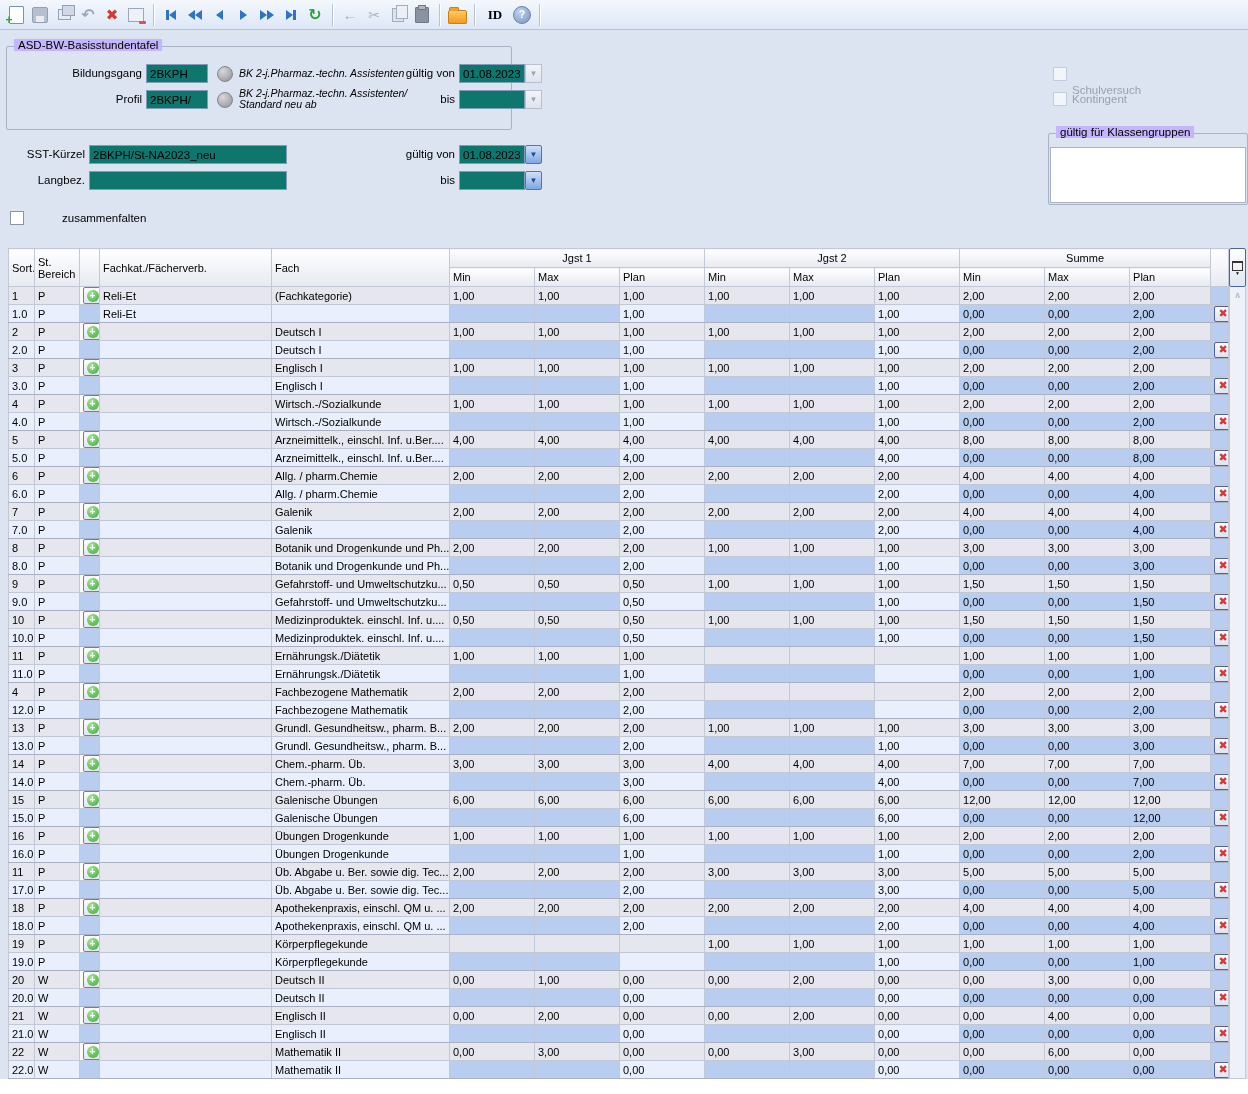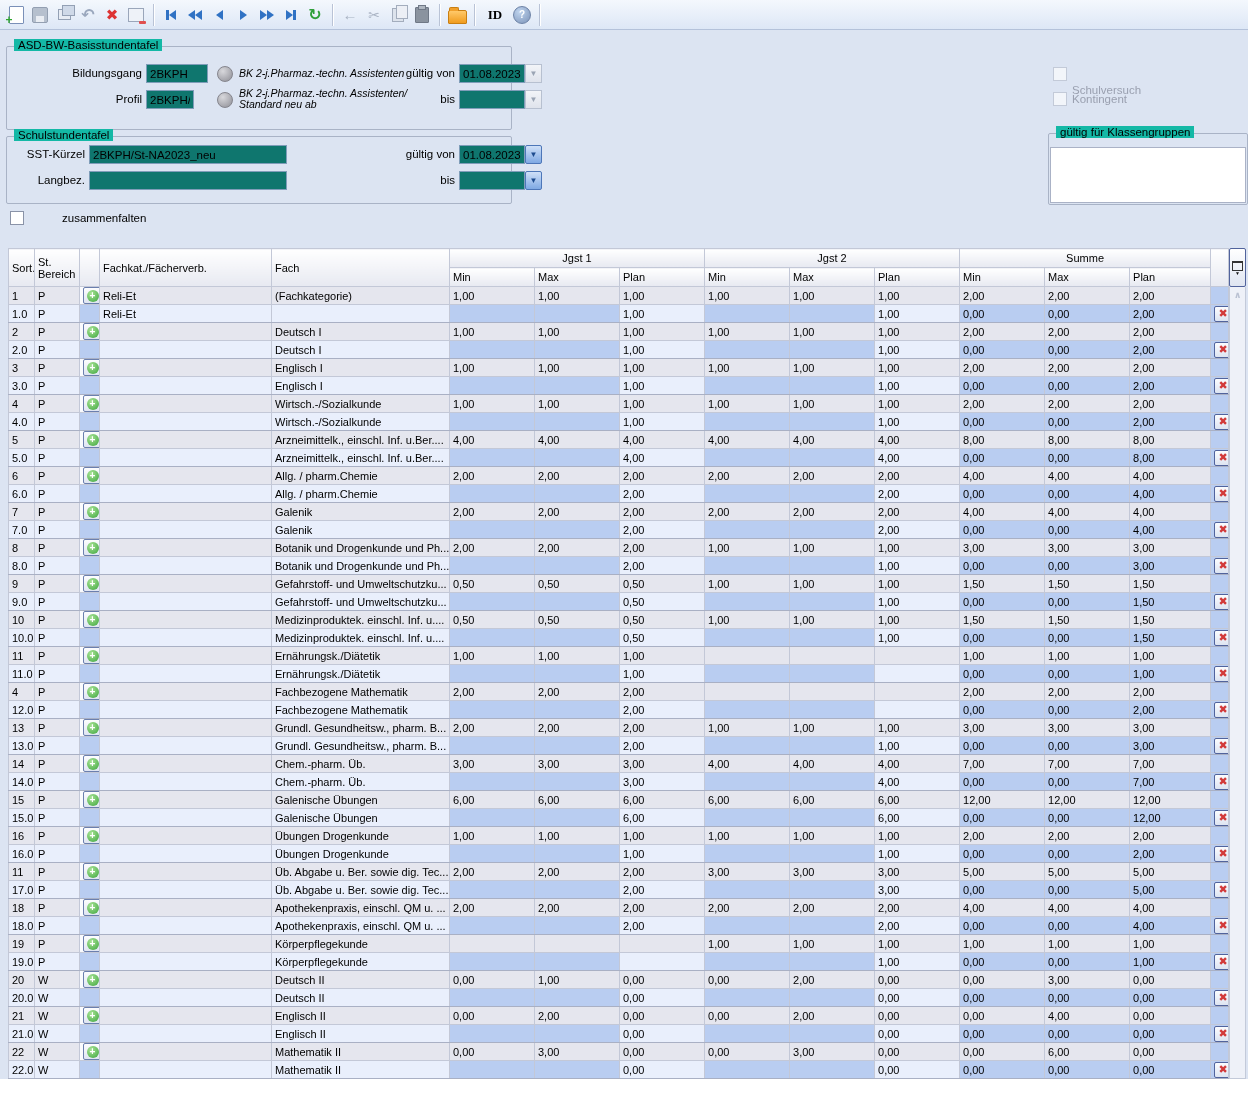--- a/index.html
+++ b/index.html
@@ -37,21 +37,21 @@
   
   .lbl{position:absolute;white-space:nowrap;font-size:11.5px;}
   .lbl.r{text-align:right;}
   .lbl.dis{color:#9aa0b0;}
   .tbox{position:absolute;background:#0f766e;border:1px solid #7f9db9;font-size:11.5px;
     font-family:"Liberation Sans",sans-serif;padding:1px 3px;box-sizing:border-box;height:19px;}
   .dd-btn{position:absolute;width:17px;height:19px;box-sizing:border-box;display:flex;align-items:center;justify-content:center;font-size:8px;}
   .dd-btn.dis{background:linear-gradient(#f2f4f8,#dfe3ec);border:1px solid #b7c0d0;color:#9aa4b4;}
   .dd-btn.en{background:linear-gradient(#cfe0f8,#7fa9e4);border:1px solid #4d76b8;color:#1d4b8f;border-radius:2px;}
   .gbox{position:absolute;border:1px solid #a9b3c6;border-radius:2px;}
-  .gbox .legend{position:absolute;top:-8px;left:7px;background:#14b8a6;padding:0 4px;font-size:11.5px;white-space:nowrap;}
+  .gbox .legend{position:absolute;top:-8px;left:7px;background:#c4b5fd;padding:0 4px;font-size:11.5px;white-space:nowrap;}
   .info-dot{position:absolute;width:14px;height:14px;border-radius:50%;
     background:radial-gradient(circle at 35% 30%,#d8d8dc,#8e8e96);border:1px solid #85858d;}
   .idesc{position:absolute;font-style:italic;font-size:10.5px;line-height:11px;white-space:pre-line;}
   .cb{position:absolute;width:12px;height:12px;background:#fff;border:1px solid #8a93a8;}
   .cb.dis{border-color:#c3cad8;background:#f2f5fa;}
   .listbox{position:absolute;background:#fff;border:1px solid #aab2c6;}
 
   
   .grid-wrap{position:absolute;left:8px;top:248px;display:flex;}
   table.grid{border-collapse:collapse;table-layout:fixed;width:1220px;background:#fff;}
@@ -165,43 +165,40 @@
   </div>
 
   <div class="gbox" style="left:6px;top:46px;width:504px;height:82px;">
     <span class="legend">ASD-BW-Basisstundentafel</span>
   </div>
   <div class="lbl r" style="left:30px;top:67px;width:112px;">Bildungsgang</div>
   <input class="tbox" style="left: 146px; top: 64px; width: 62px;" value="2BKPH">
   <div class="info-dot" style="left:217px;top:66px;"></div>
   <div class="idesc" style="left:239px;top:68px;">BK 2-j.Pharmaz.-techn. Assistenten</div>
   <div class="lbl r" style="left:30px;top:93px;width:112px;">Profil</div>
-  <input class="tbox" style="left: 146px; top: 90px; width: 48px;" value="2BKPH/">
+  <input class="tbox" style="left: 146px; top: 90px; width: 62px;" value="2BKPH/">
   <div class="info-dot" style="left:217px;top:92px;"></div>
   <div class="idesc" style="left:239px;top:88px;">BK 2-j.Pharmaz.-techn. Assistenten/
 Standard neu ab</div>
   <div class="lbl r" style="left:360px;top:67px;width:95px;">gültig von</div>
   <input class="tbox" style="left: 459px; top: 64px; width: 66px;" value="01.08.2023">
   <div class="dd-btn dis" style="left:525px;top:64px;">
       <span>▼</span>
     </div>
   <div class="lbl r" style="left:360px;top:93px;width:95px;">bis</div>
   <input class="tbox" style="left: 459px; top: 90px; width: 66px;" value="">
   <div class="dd-btn dis" style="left:525px;top:90px;">
       <span>▼</span>
     </div>
 
   <div class="cb dis" style="left:1053px;top:67px;"></div>
   <div class="lbl dis" style="left:1072px;top:84px;">Schulversuch</div>
   <div class="cb dis" style="left:1053px;top:92px;"></div>
   <div class="lbl dis" style="left:1072px;top:93px;">Kontingent</div>
 
-  <div class="gbox" style="left:6px;top:136px;width:504px;height:66px;">
-    <span class="legend">Schulstundentafel</span>
-  </div>
   <div class="lbl r" style="left:0px;top:148px;width:85px;">SST-Kürzel</div>
   <input class="tbox" style="left: 89px; top: 145px; width: 198px;" value="2BKPH/St-NA2023_neu">
   <div class="lbl r" style="left:0px;top:174px;width:85px;">Langbez.</div>
   <input class="tbox" style="left: 89px; top: 171px; width: 198px;" value="">
   <div class="lbl r" style="left:360px;top:148px;width:95px;">gültig von</div>
   <input class="tbox" style="left: 459px; top: 145px; width: 66px;" value="01.08.2023">
   <div class="dd-btn en" style="left:525px;top:145px;">
       <span>▼</span>
     </div>
   <div class="lbl r" style="left:360px;top:174px;width:95px;">bis</div>

